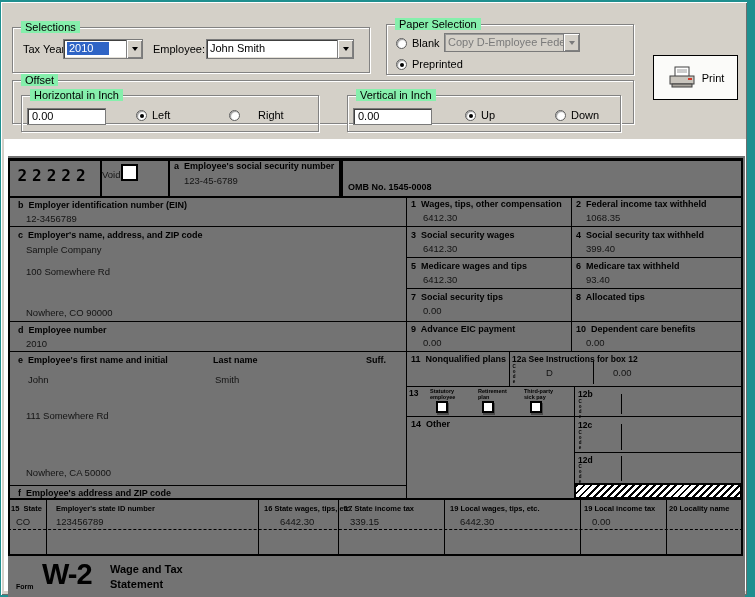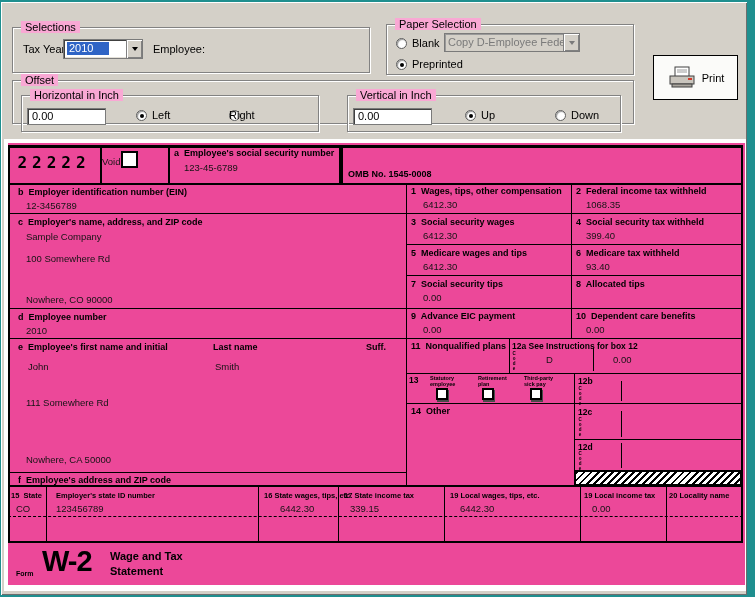--- a/index.html
+++ b/index.html
@@ -11,21 +11,21 @@
   .titlebar { position:absolute; left:2px; top:2px; right:2px; height:18px;
               background:linear-gradient(90deg,#9db4d2,#c7d3e3 55%,#aebfd8);
               display:flex; align-items:center; padding-left:4px; }
   .appicon { width:14px; height:11px; border:1px solid #1c5c38;
              background:linear-gradient(90deg,#9fd9c5 0 4px,#35915a 4px); }
   .titlebar .title { font-size:11px; font-weight:bold; color:#0d1a56; margin-left:5px; }
 
   .body { position:absolute; left:2px; top:20px; right:2px; bottom:2px; }
 
   .group { position:absolute; border:1px solid #828282; box-shadow: inset 1px 1px 0 #fff, 1px 1px 0 #fff; }
-  .group > .legend { position:absolute; top:-7px; left:8px; background:#f9a8d4; padding:0 4px; font-size:11px; white-space:nowrap;text-align:center; }
+  .group > .legend { position:absolute; top:-7px; left:8px; background:#86efac; padding:0 4px; font-size:11px; white-space:nowrap;text-align:center; }
   .uilabel { position:absolute; font-size:11px; white-space:nowrap; }
 
   .combo { position:absolute; background:#fff; border:1px solid #7a7a7a;
            box-shadow: inset 1px 1px 0 #404040, inset -1px -1px 0 #e4e0d8; display:flex; }
   .combo .val { flex:1; font-size:11px; padding:2px 2px 0 3px; white-space:nowrap; overflow:hidden; }
   .combo .sel { background:#2f64c5; color:#fff; padding:0 16px 1px 2px; }
   .combo .arrowbtn { width:16px; background:#d4d0c8; border-left:1px solid #808080;
                      box-shadow: inset 1px 1px 0 #fff, inset -1px -1px 0 #808080;
                      display:flex; align-items:center; justify-content:center; }
   .ar { width:0; height:0; border-left:3px solid transparent; border-right:3px solid transparent; border-top:4px solid #000; }
@@ -37,21 +37,21 @@
            border:1px solid #5d5d5d; box-shadow: inset 1px 1px 1px #9a9a9a; }
   .radio.checked::after { content:""; position:absolute; left:2.5px; top:2.5px; width:4px; height:4px; border-radius:50%; background:#000; }
 
   .tinput { position:absolute; background:#fff; border:1px solid #7a7a7a;
             box-shadow: inset 1px 1px 0 #404040; font-size:11px; padding:1px 0 0 4px; }
 
   .printbtn { position:absolute; left:650px; top:33px; width:85px; height:45px; background:#fbfbf9;
               border:1px solid #000; display:flex; align-items:center; justify-content:center; gap:5px; font-size:11px; }
 
   .paper { position:absolute; left:1px; top:117px; width:742px; height:452px; background:#fff; }
-  .w2 { position:absolute; left:5px; top:121px; width:737px; height:442px; background:#ec4899; color:#000; }
+  .w2 { position:absolute; left:5px; top:134px; width:737px; height:442px; background:#737373; color:#000; }
   .hl, .vl { position:absolute; background:#000; }
   .dash { position:absolute; border-top:1px dashed #000; height:0; }
   .hatch { position:absolute; background:repeating-linear-gradient(135deg,#000 0 2px,#fff 2px 5px); border:1px solid #000; }
   .fl { position:absolute; font-size:9px; font-weight:bold; white-space:pre; }
   .fs { position:absolute; font-size:8.5px; font-weight:bold; white-space:pre; }
   .fv { position:absolute; font-size:9.5px; color:#141414; white-space:pre; }
   .big22222 { position:absolute; left:0; top:10px; width:92px; text-align:center; font-family:"DejaVu Sans Mono",monospace;
               font-size:16px; font-weight:bold; letter-spacing:5px; }
   .fcb { position:absolute; background:#fff; border:2px solid #000; }
   .fcb.shadow { box-shadow: 1px 2px 0 #4a4a4a; }
@@ -73,20 +73,26 @@
     <div class="group" style="left:9px;top:5px;width:358px;height:46px">
       <span class="legend">Selections</span>
       <span class="uilabel" style="left:10px;top:15px">Tax Year</span>
       <div class="combo" style="left:50px;top:11px;width:80px;height:20px">
         <div class="val"><span class="sel">2010</span></div>
         <div class="arrowbtn">
             <span class="ar"></span>
           </div>
       </div>
       <span class="uilabel" style="left:140px;top:15px">Employee:</span>
+      <div class="combo" style="left:193px;top:11px;width:148px;height:20px">
+        <div class="val">John Smith</div>
+        <div class="arrowbtn">
+            <span class="ar"></span>
+          </div>
+      </div>
     </div>
 
     <div class="group" style="left:383px;top:2px;width:248px;height:51px">
       <span class="legend">Paper Selection</span>
       <span class="radio" style="left:9px;top:13px"></span>
       <span class="uilabel" style="left:25px;top:12px">Blank</span>
       <div class="combo disabled" style="left:57px;top:8px;width:136px;height:19px">
         <div class="val">Copy D-Employee Federal</div>
         <div class="arrowbtn">
             <span class="ar"></span>
@@ -110,21 +116,21 @@
 
     <div class="group" style="left:9px;top:58px;width:622px;height:44px">
       <span class="legend">Offset</span>
 
       <div class="group" style="left:8px;top:14px;width:298px;height:37px;">
         <span class="legend">Horizontal in Inch</span>
         <div class="tinput" style="left:5px;top:12px;width:79px;height:17px">0.00</div>
         <span class="radio checked" style="left:114px;top:14px"></span>
         <span class="uilabel" style="left:130px;top:13px">Left</span>
         <span class="radio" style="left:207px;top:14px"></span>
-        <span class="uilabel" style="left:207px;top:13px">Right</span>
+        <span class="uilabel" style="left:236px;top:13px">Right</span>
       </div>
 
       <div class="group" style="left:334px;top:14px;width:274px;height:37px;">
         <span class="legend">Vertical in Inch</span>
         <div class="tinput" style="left:5px;top:12px;width:79px;height:17px">0.00</div>
         <span class="radio checked" style="left:117px;top:14px"></span>
         <span class="uilabel" style="left:133px;top:13px">Up</span>
         <span class="radio" style="left:207px;top:14px"></span>
         <span class="uilabel" style="left:223px;top:13px">Down</span>
       </div>

